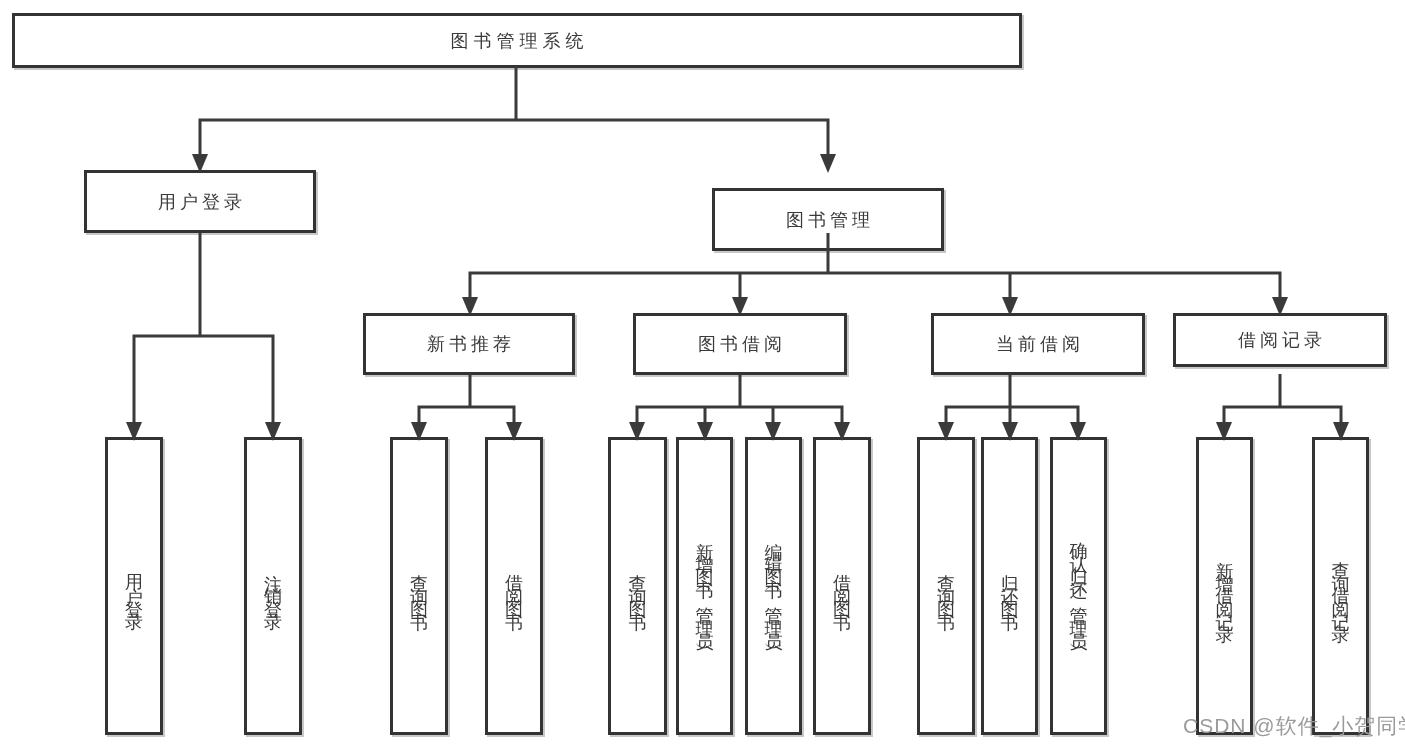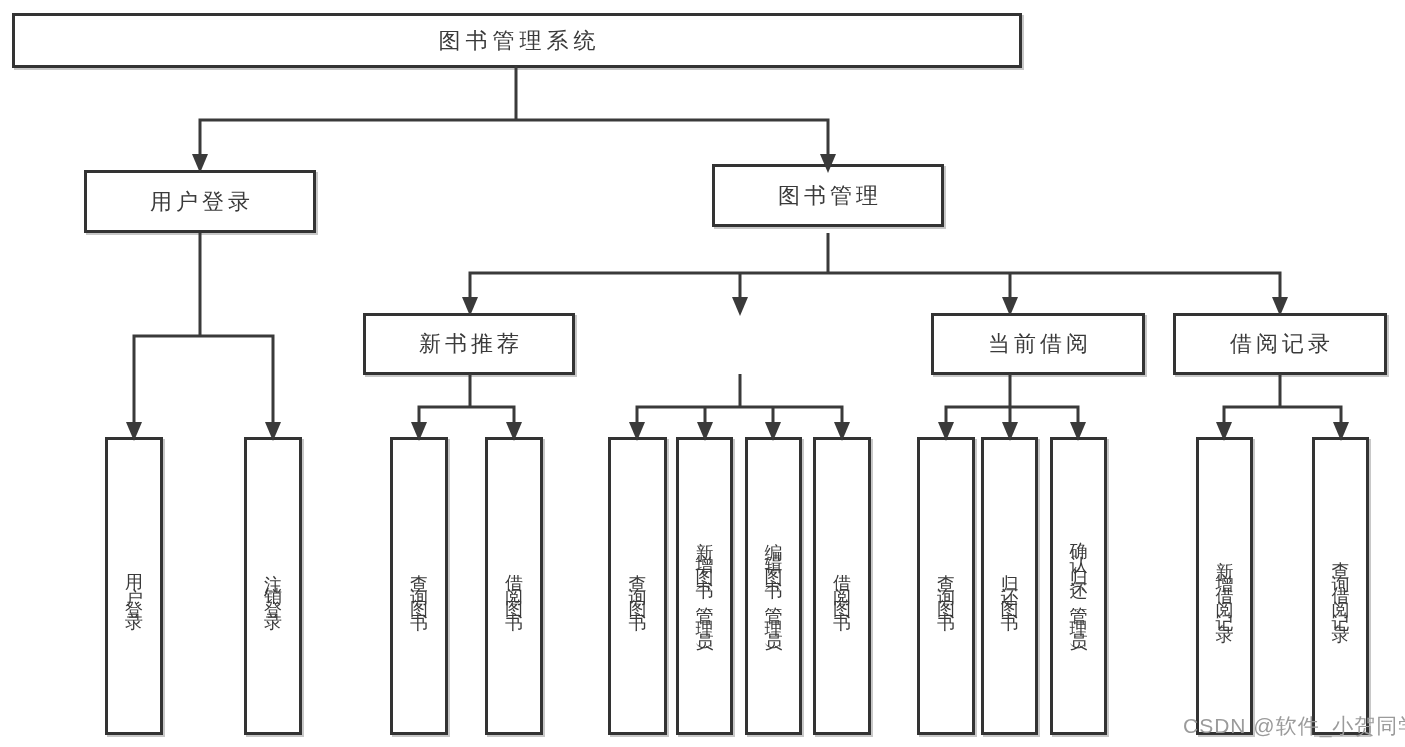--- a/index.html
+++ b/index.html
@@ -25,21 +25,21 @@
     background: var(--background);
     border: 3px solid var(--border);
     box-shadow: 2px 2px 0 var(--shadow);
     display: flex;
     align-items: center;
     justify-content: center;
     color: var(--text);
     z-index: 1;
   }
   .hlabel {
-    font-size: 22px;
+    font-size: 18px;
     letter-spacing: 4px;
     text-indent: 4px;
     white-space: nowrap;
   }
   .root .hlabel { letter-spacing: 5px; text-indent: 5px; }
   .leaf { top: 437px; height: 298px; }
   .vlabel {
     writing-mode: vertical-rl;
     text-orientation: mixed;
     font-size: 18px;
@@ -126,31 +126,34 @@
     </g>
   </svg>
 
   <div class="box root" style="left:12px; top:13px; width:1010px; height:55px;">
     <span class="hlabel">图书管理系统</span>
   </div>
 
   <div class="box" style="left:84px; top:170px; width:232px; height:63px;">
     <span class="hlabel">用户登录</span>
   </div>
-  <div class="box" style="left:712px; top:164px; width:232px; height:63px;">
+  <div class="box" style="left:712px; top:188px; width:232px; height:63px;">
     <span class="hlabel">图书管理</span>
   </div>
 
   <div class="box" style="left:363px; top:313px; width:212px; height:62px;">
     <span class="hlabel">新书推荐</span>
   </div>
+  <div class="box" style="left:633px; top:313px; width:214px; height:62px;">
+    <span class="hlabel">图书借阅</span>
+  </div>
   <div class="box" style="left:903px; top:313px; width:214px; height:62px;margin-left:28px;">
     <span class="hlabel">当前借阅</span>
   </div>
-  <div class="box" style="left:1173px; top:313px; width:214px; height:62px;">
+  <div class="box" style="left:1173px; top:313px; width:214px; height:54px;">
     <span class="hlabel">借阅记录</span>
   </div>
 
   <div class="box leaf" style="left:105px; width:58px;">
     <span class="vlabel">用户登录</span>
   </div>
   <div class="box leaf" style="left:244px; width:58px;">
     <span class="vlabel">注销登录</span>
   </div>
 

